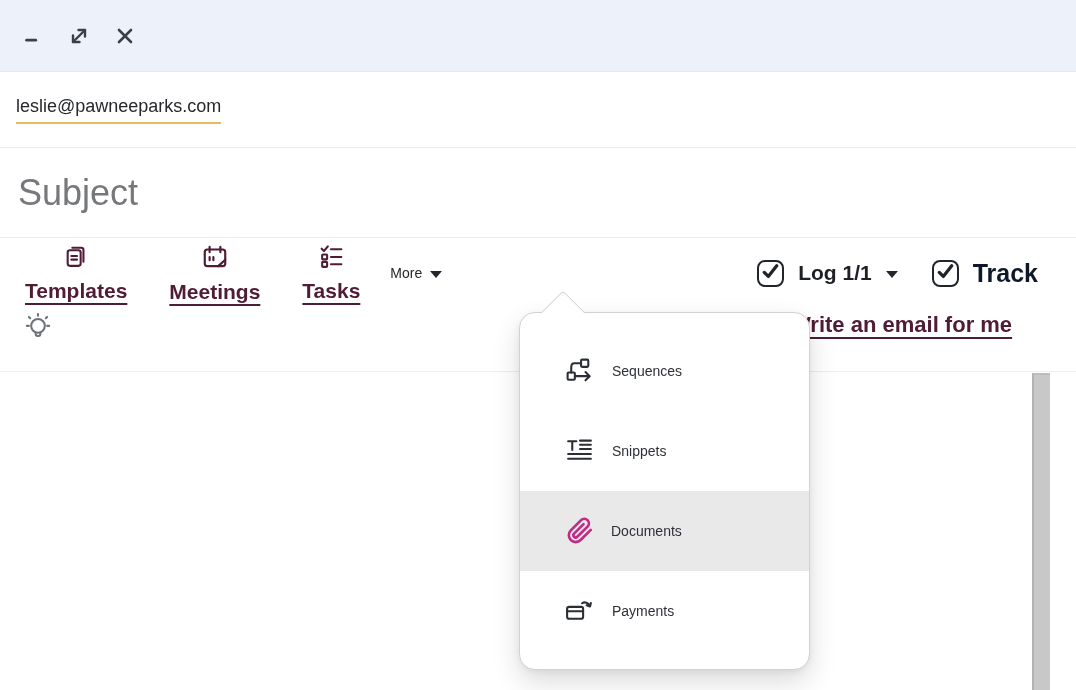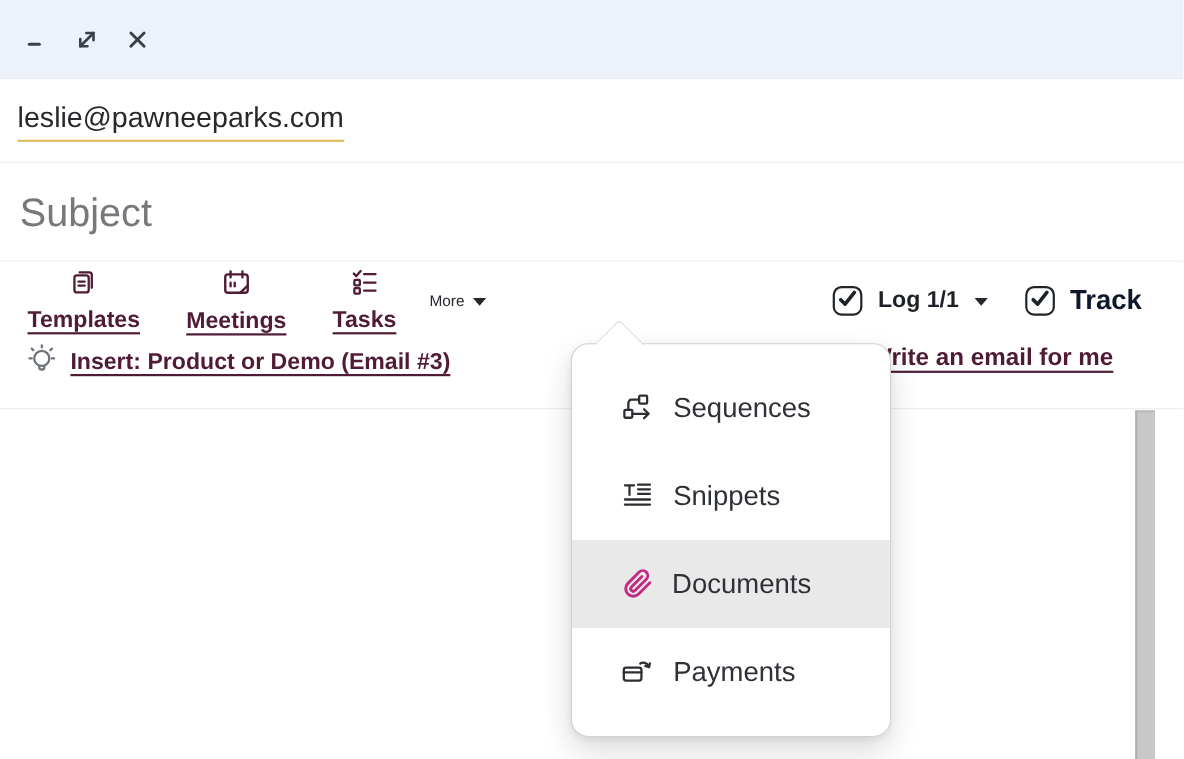--- a/index.html
+++ b/index.html
@@ -22,21 +22,21 @@
   .win-btn { width:30px; height:30px; display:flex; align-items:center; justify-content:center; cursor:pointer; }
   .win-btn svg { display:block; }
 
   
   .recipient-row {
     position:absolute; top:72px; left:0; width:1076px; height:76px;
     display:flex; align-items:center; padding:0 16px;
     border-bottom:1px solid #ececec; background:#fff;
   }
   .recipient-token {
-    font-size:26px; color:#26282b; padding-bottom:5px;
+    font-size:18px; color:#26282b; padding-bottom:5px;
     border-bottom:2px solid #e2be5e;
   }
 
   
   .subject-row {
     position:absolute; top:148px; left:0; width:1076px; height:90px;
     display:flex; align-items:center; padding:0 16px;
     border-bottom:1px solid #ececec; background:#fff;
   }
   .subject-input {
@@ -108,21 +108,21 @@
   }
   .dropdown-notch {
     position:absolute; top:-16px; left:27px; width:32px; height:32px;
     background:#fff; transform:rotate(45deg);
     border-left:1.5px solid #d2d2d2; border-top:1.5px solid #d2d2d2;
     border-top-left-radius:4px; z-index:0;
   }
   .menu-item {
     position:relative; z-index:1; height:80px;
     display:flex; align-items:center; gap:17px; padding:0 20px 0 44px;
-    font-size:25px; color:#2e3136; cursor:pointer; background:#fff;
+    font-size:14px; color:#2e3136; cursor:pointer; background:#fff;
   }
   .menu-item.highlighted { background:#e9e9e9; }
   .menu-item svg { display:block; flex:0 0 auto; }
 </style>
 </head>
 <body>
 
 <div class="titlebar">
   <div class="win-controls">
     <div class="win-btn">
@@ -227,21 +227,20 @@
   </div>
 
   <div class="toolbar-row2">
     <span>
       <svg width="32" height="32" viewBox="0 0 28 28" fill="none" stroke="#6e737b" stroke-width="1.8" stroke-linecap="round">
         <circle cx="14" cy="13" r="6"></circle>
         <path d="M12 19 v1.2 a1.6 1.6 0 0 0 1.6 1.6 h0.8 a1.6 1.6 0 0 0 1.6-1.6 V19"></path>
         <path d="M14 4.2 v-1.6 M7.2 6.4 L6 5.2 M20.8 6.4 L22 5.2 M6 13 H4.2 M22 13 h1.8"></path>
       </svg>
     </span>
-    <span class="insert-link">Insert: Product or Demo (Email #3)</span>
   </div>
 </div>
 
 <span class="write-email-link">Write an email for me</span>
 
 <div class="message-body">
   <div class="scrollbar-thumb"></div>
 </div>
 
 <div class="dropdown">

